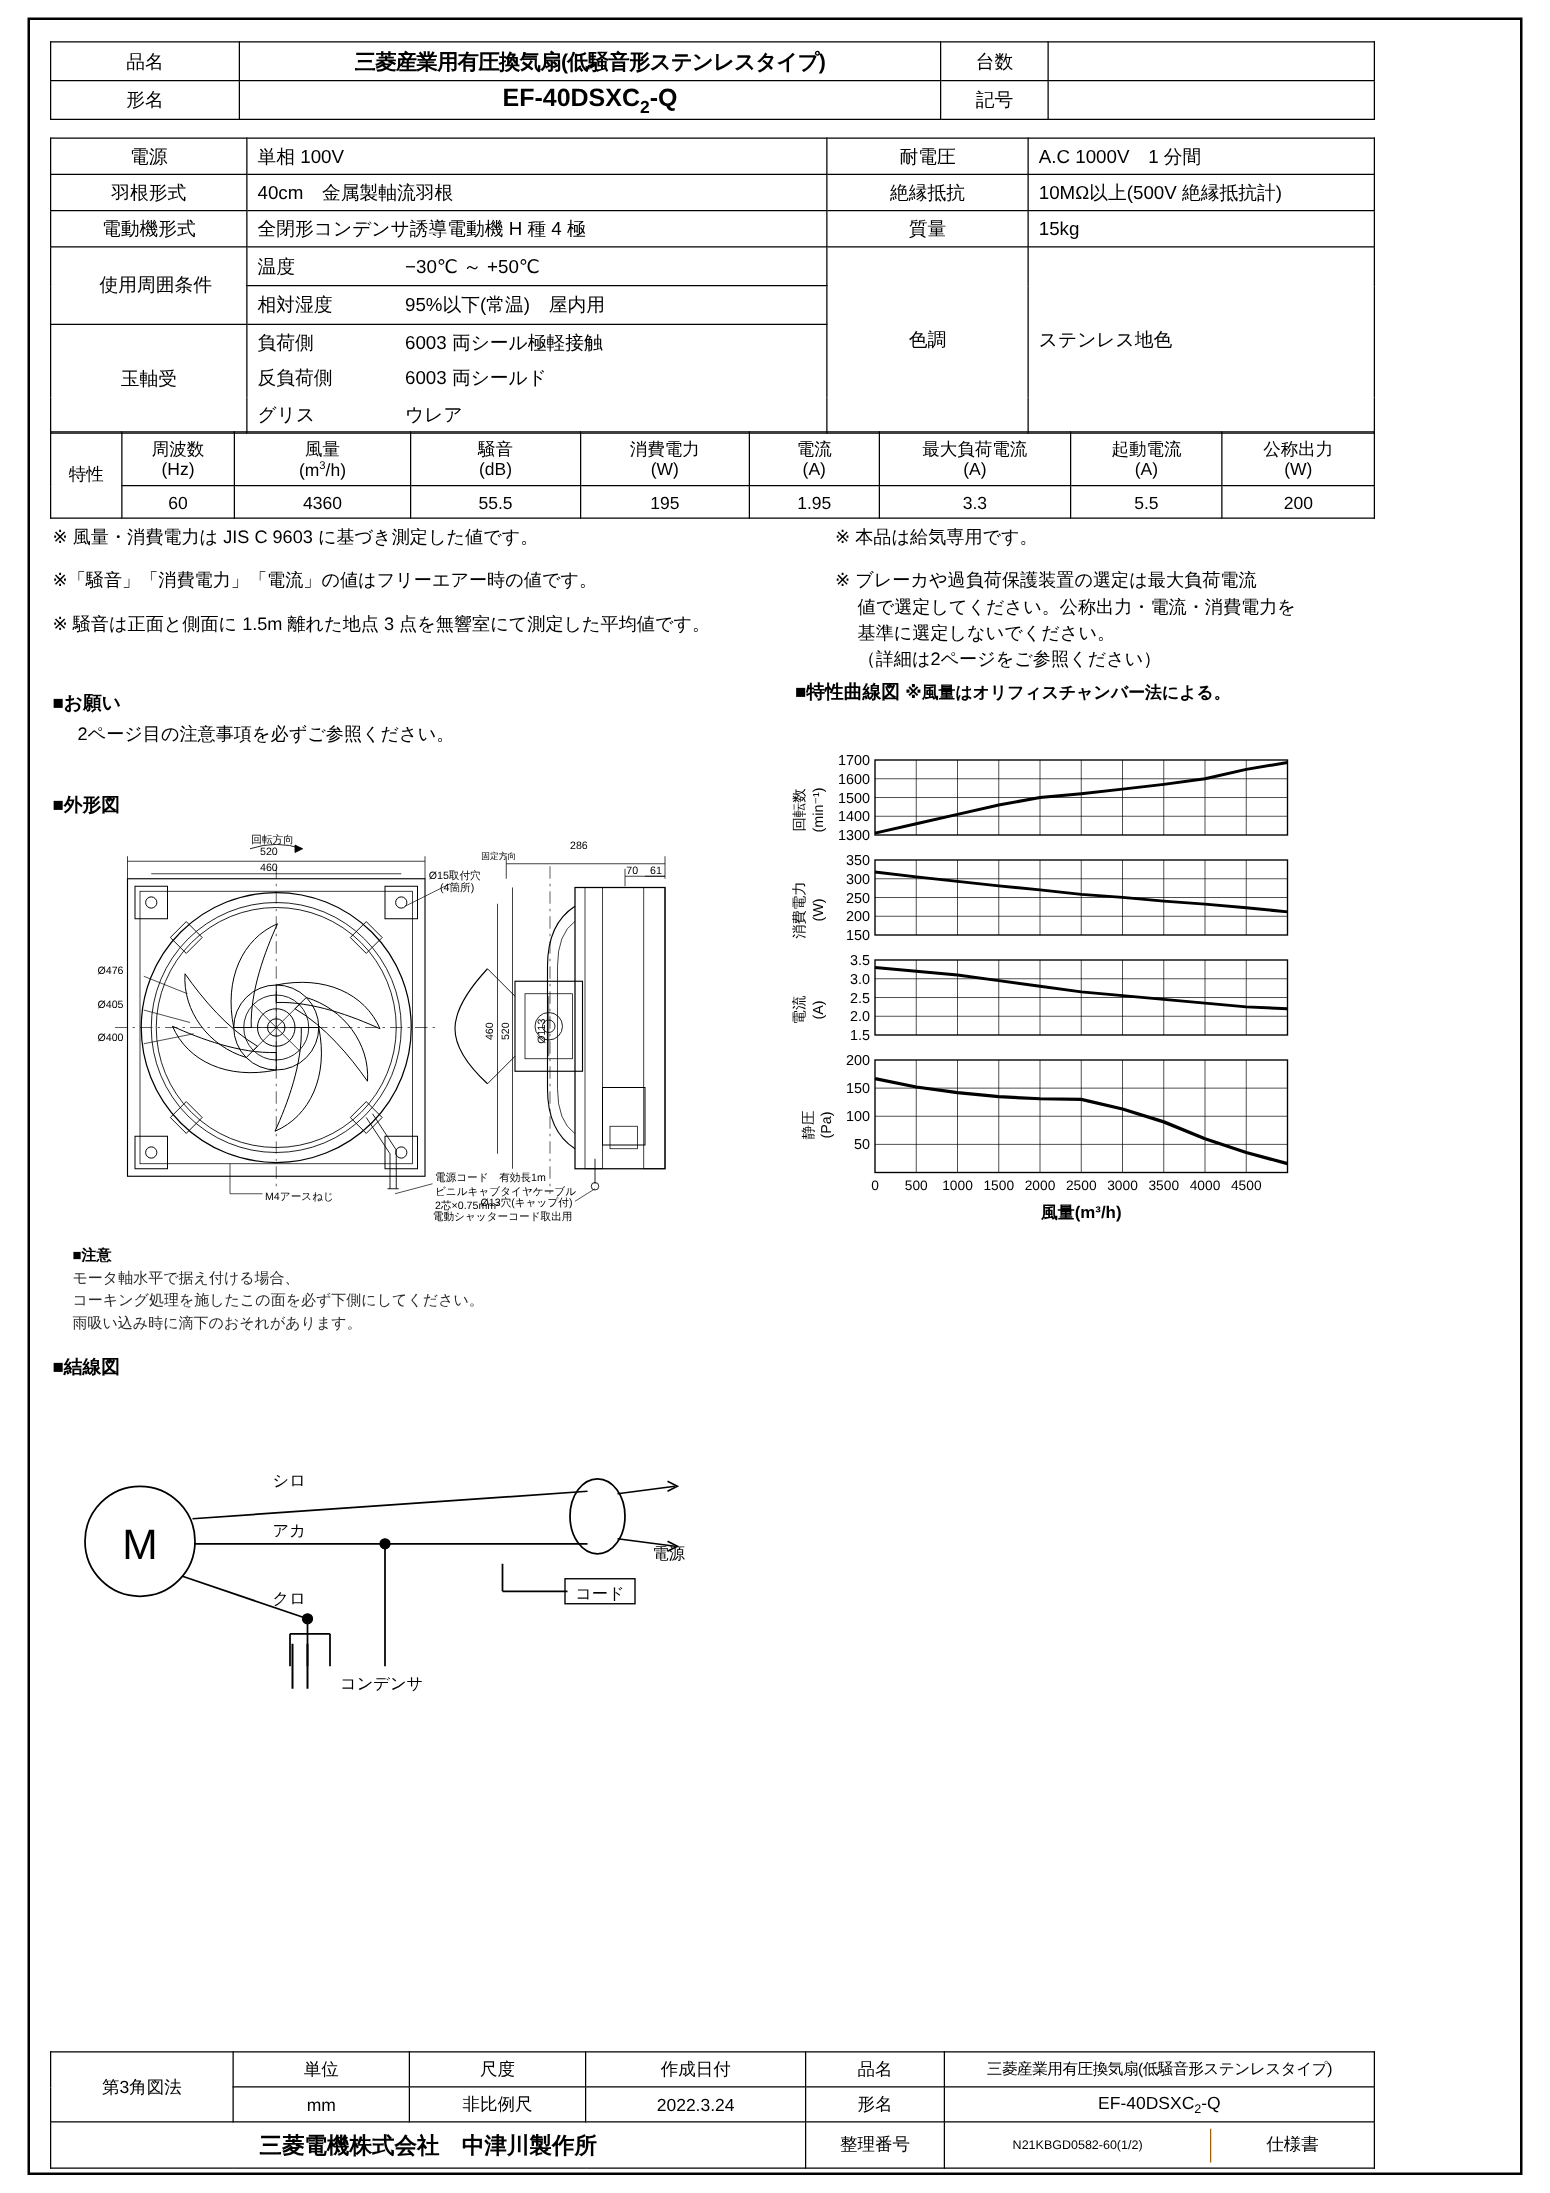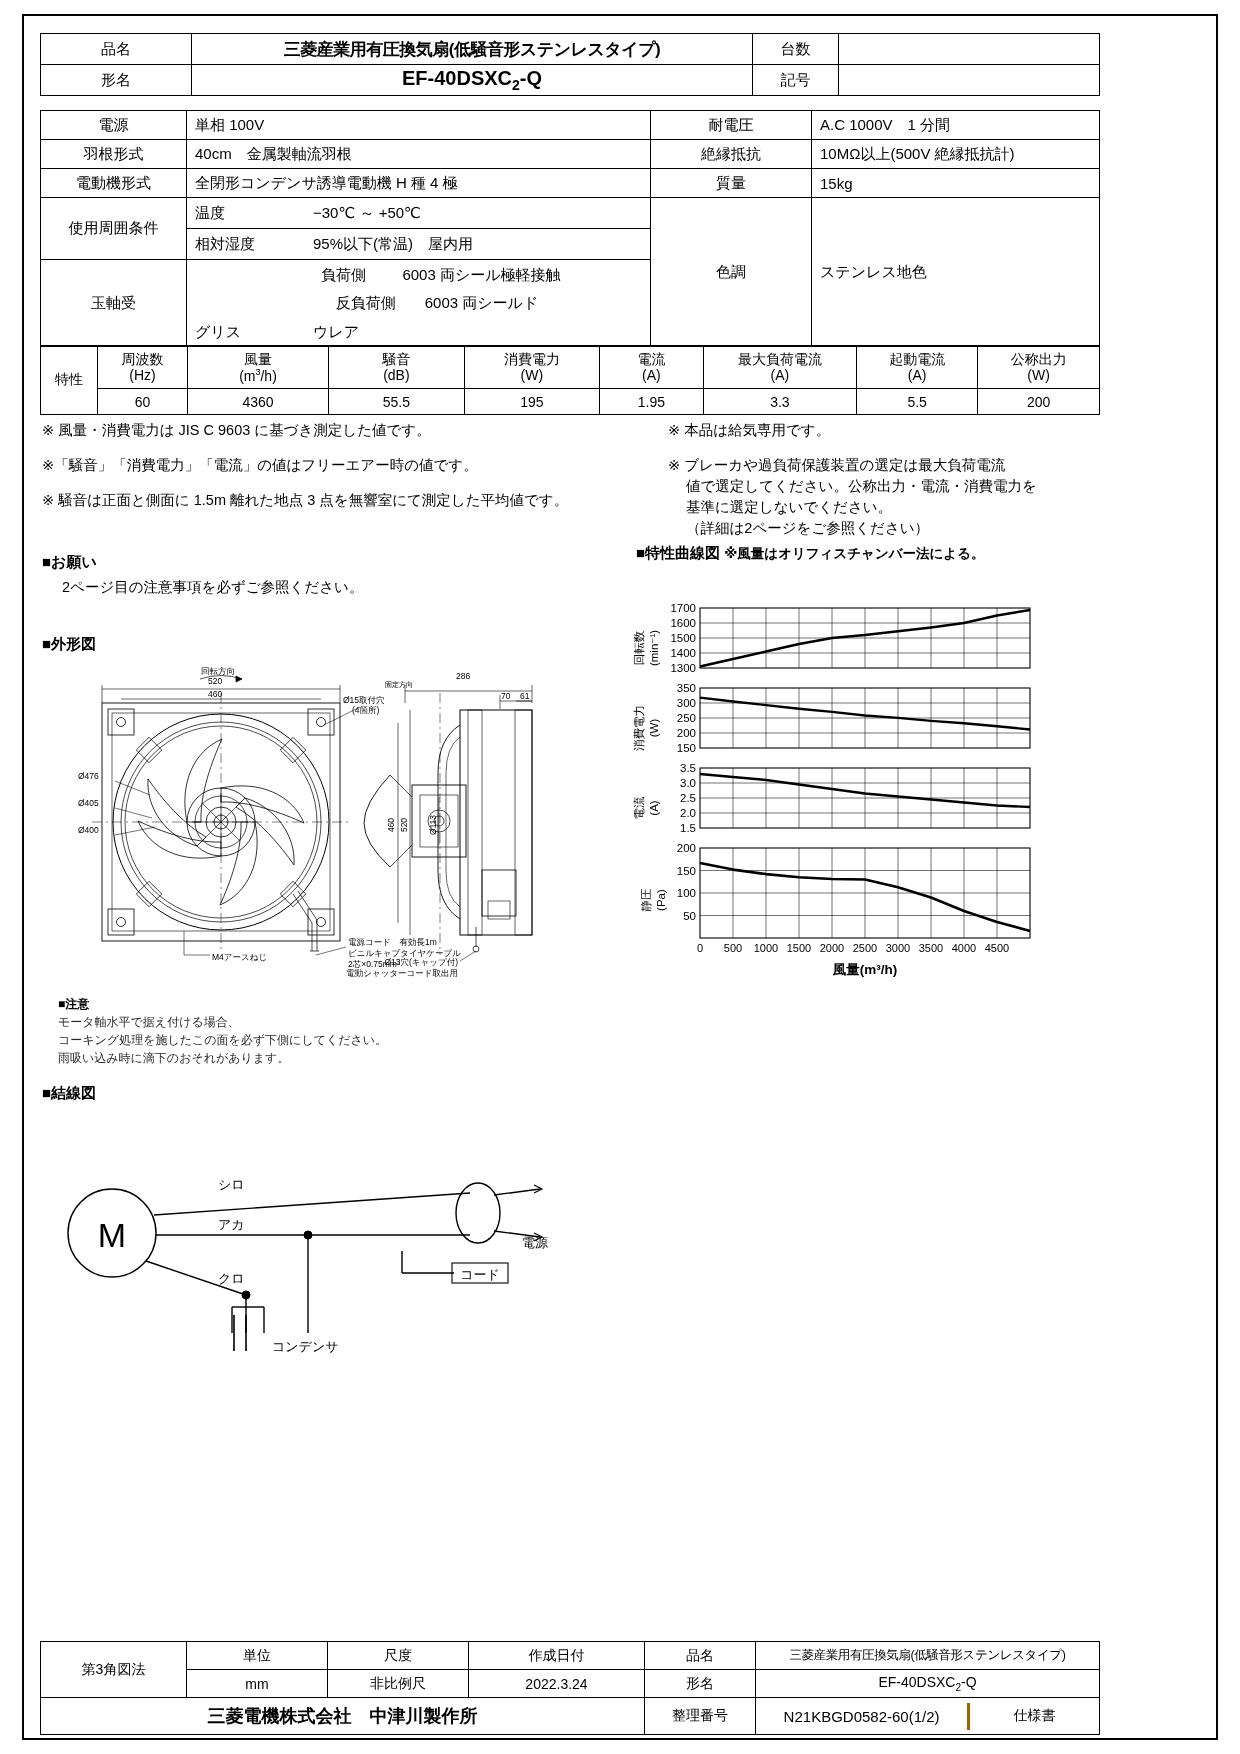--- a/index.html
+++ b/index.html
@@ -29,23 +29,23 @@
   .hdr .lbl2{width:85px;text-align:center;}
   .hdr .blank{width:auto;}
 
   
   .spec{position:absolute;left:40px;top:110px;width:1060px;}
   .spec td{font-size:15px;height:28px;}
   .spec .k{width:145px;text-align:center;}
   .spec .v{width:455px;padding-left:8px;}
   .spec .k2{width:160px;text-align:center;}
   .spec .v2{padding-left:8px;}
-  .spec .tall{height:56px;}
+  .spec .tall{height:56px;padding-left:11px;}
   .spec .tall3{height:84px;}
-  .spec .sub{line-height:28px;text-align:center;}
+  .spec .sub{line-height:28px;}
   .ind{display:inline-block;min-width:118px;}
 
   
   .chars{position:absolute;left:40px;top:345px;width:1060px;}
   .chars td{font-size:14px;text-align:center;}
   .chars .hd{height:42px;line-height:1.15;}
   .chars .vr{height:25px;}
   .chars .c0{width:60px;}
   .chars .c1{width:95px;}
   .chars .c2{width:150px;}
@@ -572,21 +572,21 @@
       <td>形名</td>
       <td>EF-40DSXC<sub style="font-size:10px">2</sub>-Q</td>
     </tr>
     <tr>
       <td class="company" colspan="4">三菱電機株式会社　中津川製作所</td>
       <td>整理番号</td>
       <td>
         <table style="width:100%;border:none;border-collapse:collapse">
           <tbody>
                 <tr>
-            <td style="border:none;border-right:3px solid #a16207;width:62%;font-size:15px">N21KBGD0582-60(1/2)</td>
+            <td style="border:none;border-right:1px solid #a16207;width:62%;font-size:10px">N21KBGD0582-60(1/2)</td>
             <td style="border:none;font-size:14px">仕様書</td>
           </tr>
         </tbody>
             </table>
       </td>
     </tr>
   </tbody>
     </table>
 </div>
 

